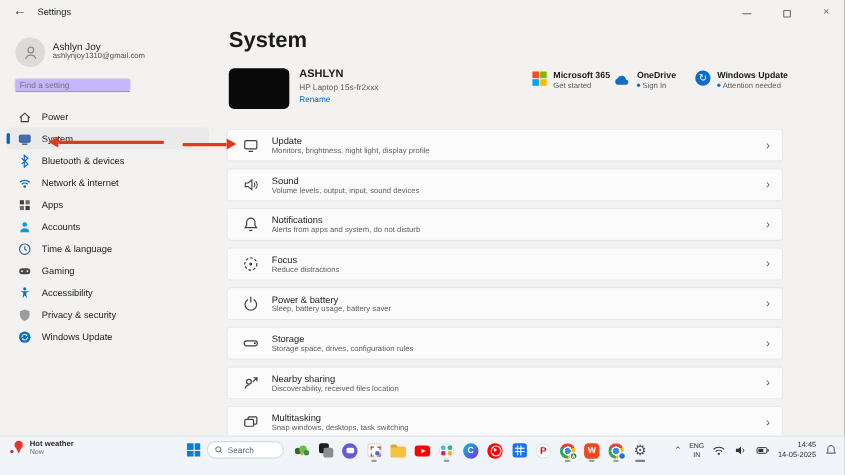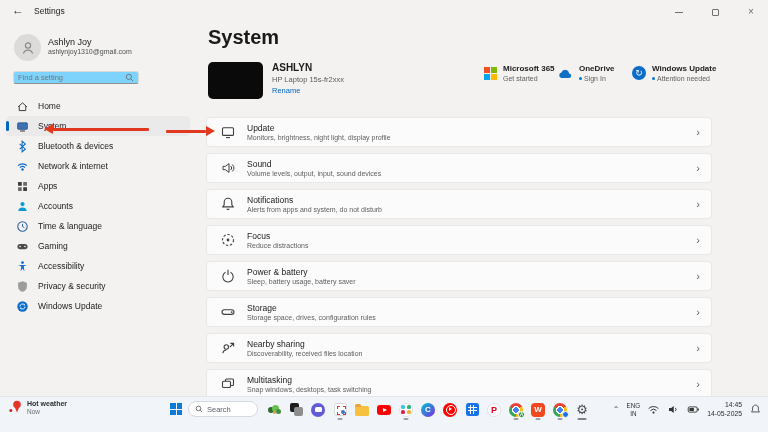--- a/index.html
+++ b/index.html
@@ -14,37 +14,37 @@
   .wc{width:22px;height:18px;display:flex;align-items:center;justify-content:center;}
   .wc-min{width:8px;height:1px;background:#6f6f6f;display:block;}
   .wc-max{width:7px;height:7px;border:1px solid #6f6f6f;border-radius:1px;display:block;}
   .wc-close{font-size:10px;color:#6f6f6f;line-height:1;}
 
   
   .sidebar{position:absolute;left:0;top:24px;width:196px;bottom:25px;}
   .avatar{position:absolute;left:14px;top:10px;width:27px;height:27px;border-radius:50%;background:#dcdbd9;display:flex;align-items:center;justify-content:center;}
   .uname{position:absolute;left:48px;top:13px;font-size:9px;font-weight:normal;color:#1b1b1b;}
   .uemail{position:absolute;left:48px;top:24px;font-size:7px;color:#4f4f4f;}
-  .searchbox{position:absolute;left:13px;top:47px;width:126px;height:13px;background:#7dd3fc;border:1px solid #d9d9d9;border-bottom:1px solid #8f8f8f;border-radius:3px;display:flex;align-items:center;padding:0 4px;}
+  .searchbox{position:absolute;left:13px;top:47px;width:106px;height:13px;background:#c4b5fd;border:1px solid #d9d9d9;border-bottom:1px solid #8f8f8f;border-radius:3px;display:flex;align-items:center;padding:0 4px;}
   .searchbox input{border:none;outline:none;flex:1;font-size:7.5px;color:#454545;background:transparent;padding:0;}
   .nav{position:absolute;left:6px;top:72px;right:6px;}
   .nav-item{position:relative;height:20px;display:flex;align-items:center;padding-left:10px;border-radius:4px;cursor:default;}
   .nav-item.sel{background:#eaeaea;}
   .nav-item.sel::before{content:"";position:absolute;left:0;top:5px;width:3px;height:10px;border-radius:2px;background:#0067c0;}
   .nic{width:13px;height:13px;margin-right:9px;flex:0 0 13px;}
   .nav-label{font-size:8.5px;color:#1b1b1b;white-space:nowrap;}
 
   
   .main-title{position:absolute;left:208px;top:26px;font-size:20px;font-weight:600;color:#1a1a1a;}
   .devthumb{position:absolute;left:208px;top:62px;width:55px;height:37px;background:#0a0a0a;border-radius:5px;}
   .devname{position:absolute;left:272px;top:62px;font-size:10px;font-weight:bold;color:#1b1b1b;}
   .devmodel{position:absolute;left:272px;top:75px;font-size:7.5px;color:#5c5c5c;}
   .devrename{position:absolute;left:272px;top:86px;font-size:7.5px;color:#0067c0;cursor:default;}
 
-  .chip{position:absolute;top:64px;display:flex;align-items:center;}
+  .chip{position:absolute;top:64px;display:flex;align-items:flex-start;}
   .chip .ctxt{margin-left:6px;}
   .chip .clabel{font-size:8px;font-weight:600;color:#1b1b1b;white-space:nowrap;}
   .chip .csub{font-size:7px;color:#5f5f5f;margin-top:2px;white-space:nowrap;}
   .dot{display:inline-block;width:3px;height:3px;border-radius:50%;background:#0078d4;vertical-align:1px;margin-right:2px;}
   .ms-logo{width:13px;height:13px;display:grid;grid-template-columns:6px 6px;grid-template-rows:6px 6px;gap:1px;margin-top:1px;}
   .ms-logo i{display:block;}
   .wu-chip{width:14px;height:14px;border-radius:50%;background:#0b6dc9;color:#fff;font-size:9px;display:flex;align-items:center;justify-content:center;}
 
   .rows{position:absolute;left:206px;top:117px;width:506px;}
   .row{position:relative;height:30px;background:#fbfbfb;border:1px solid #e8e8e8;border-radius:4px;margin-bottom:6px;display:flex;align-items:center;cursor:default;}
@@ -148,21 +148,21 @@
           <circle cx="6" cy="6" r="4" fill="none" stroke="#6a6a6a" stroke-width="1.3"></circle>
           <path d="M9 9l3.4 3.4" stroke="#6a6a6a" stroke-width="1.3"></path>
         </svg>
     </div>
 
     <div class="nav">
       <div class="nav-item">
         <svg class="nic" viewBox="0 0 16 16">
             <path d="M2.5 8.5 8 3.5l5.5 5M4 7.5V13h8V7.5" fill="none" stroke="#3b3b3b" stroke-width="1.2"></path>
           </svg>
-        <span class="nav-label">Home</span>
+        <span class="nav-label">Power</span>
       </div>
       <div class="nav-item sel">
         <svg class="nic" viewBox="0 0 16 16">
             <rect x="2" y="3.5" width="12" height="8" rx="1" fill="#3f6fb4" stroke="#2c4f85" stroke-width="1"></rect>
             <path d="M5 13.5h6" stroke="#3b3b3b" stroke-width="1.3"></path>
           </svg>
         <span class="nav-label">System</span>
       </div>
       <div class="nav-item">
         <svg class="nic" viewBox="0 0 16 16">

